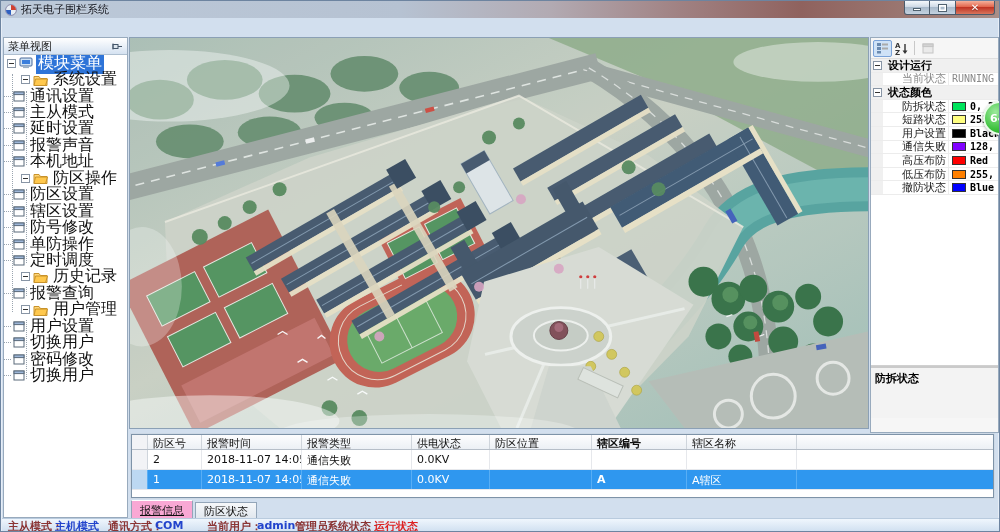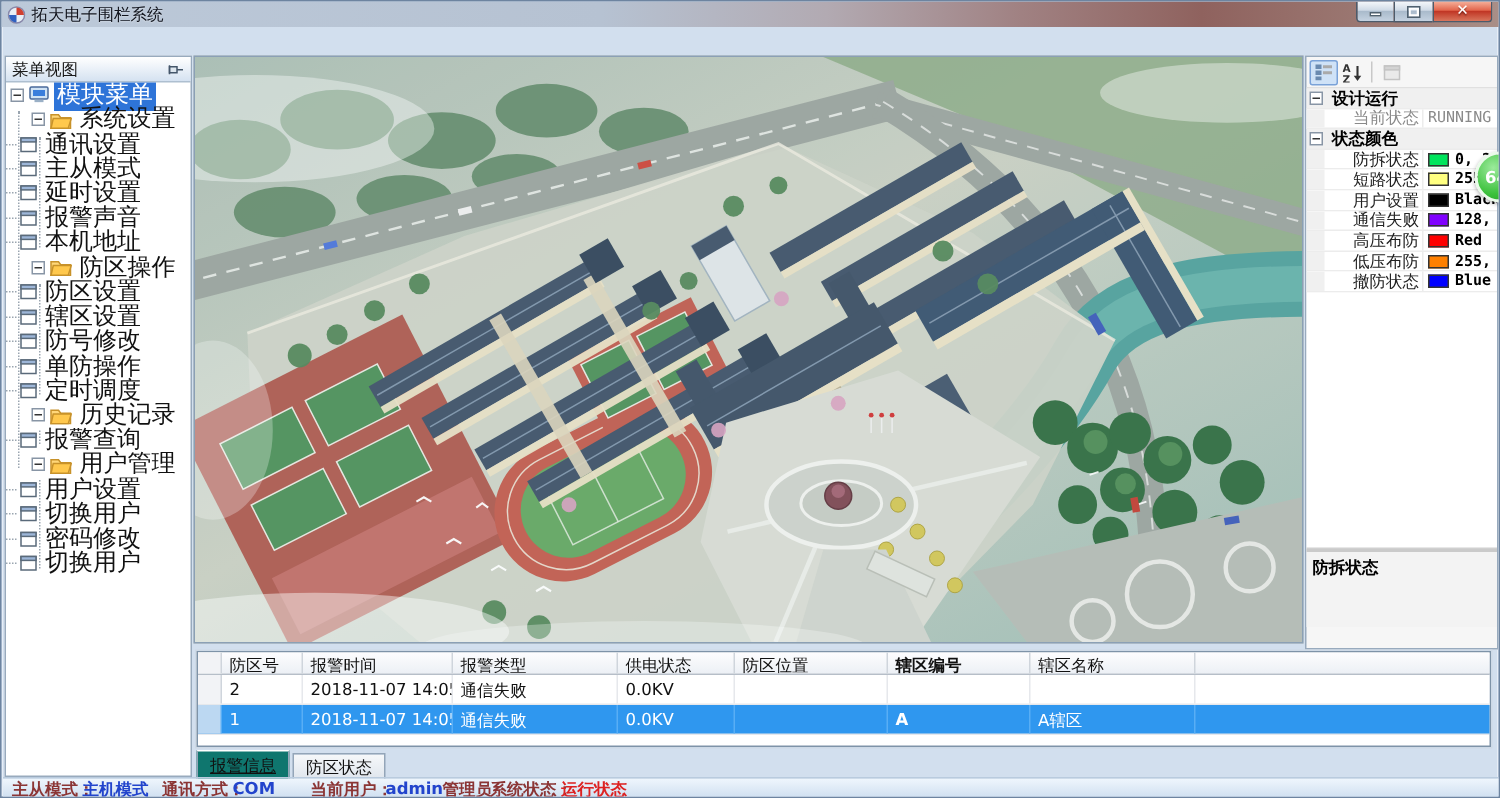--- a/index.html
+++ b/index.html
@@ -82,21 +82,21 @@
   .c-sel{width:16px;flex:0 0 auto;background:#f2f3f6;border-right:1px solid #cfd5dc;}
   .c0{width:54px;flex:0 0 auto;} .c1{width:100px;flex:0 0 auto;} .c2{width:110px;flex:0 0 auto;}
   .c3{width:78px;flex:0 0 auto;} .c4{width:102px;flex:0 0 auto;} .c5{width:95px;flex:0 0 auto;font-weight:bold;}
   .c6{width:110px;flex:0 0 auto;} .cfill{flex:1;border-right:none;}
   .t-row.selected{background:#2f97ef;color:#fff;}
   .t-row.selected .t-cell{border-right-color:#58aef5;}
   .t-row.selected .c-sel{background:#bcd8f2;}
   
   .tabrow{position:absolute;left:130px;top:500px;width:863px;height:17px;display:flex;align-items:flex-start;}
   .btab{font-size:11px;padding:1px 8px 2px 8px;margin-right:2px;border:1px solid #93a5b8;}
-  .btab.active{background:#0f766e;border-top-color:#fff;margin-top:-1px;padding-top:2px;text-decoration:underline;}
+  .btab.active{background:#f9a8d4;border-top-color:#fff;margin-top:-1px;padding-top:2px;text-decoration:underline;}
   .btab.inactive{background:linear-gradient(#f6f8fa,#dde4ec);margin-top:1px;}
   
   .statusbar{position:absolute;left:1px;top:517px;width:998px;height:14px;
     background:linear-gradient(#eff6fd,#cfdff0);border-top:1px solid #b9cbde;font-size:11px;font-weight:bold;}
   .sb{position:absolute;top:0px;white-space:nowrap;}
   .sb-label{color:#8b3535;}
   .sb-blue{color:#2244cc;}
   .sb-red{color:#dd2222;}
   .sb-maroon{color:#8b3535;}
   

